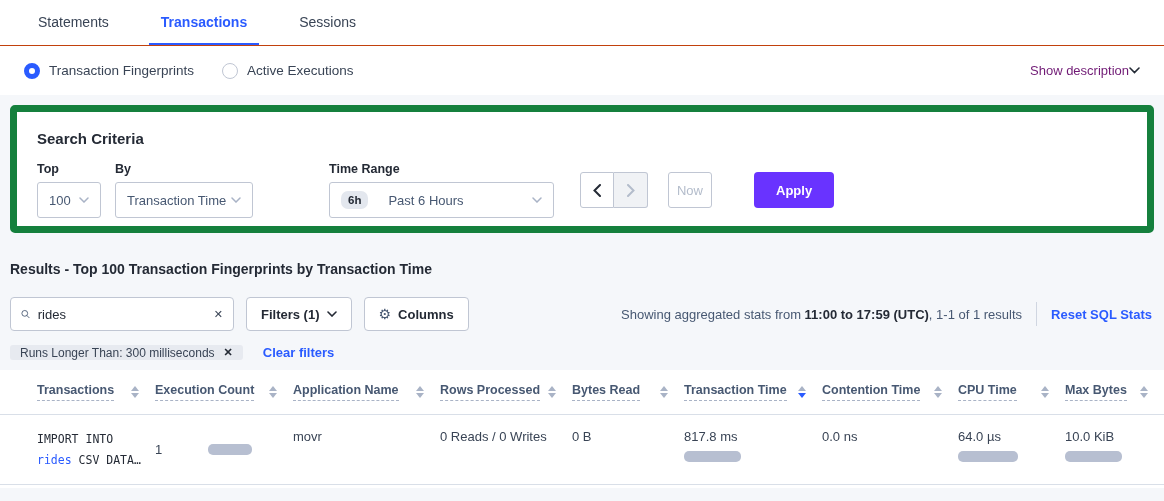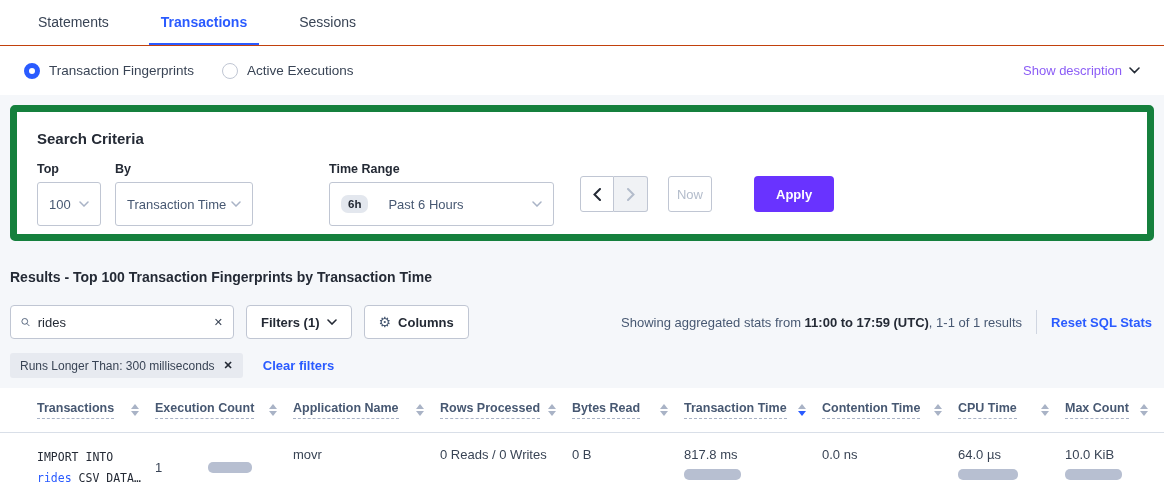--- a/index.html
+++ b/index.html
@@ -14,31 +14,31 @@
   .tab.active { color:#2a5bff; border-bottom-color:#2a5bff; font-weight:bold; }
 
   
   .mode-bar { background:#fff; height:49px; display:flex; align-items:center;
     padding:0 24px; }
   .radio-opt { display:flex; align-items:center; margin-right:28px; cursor:pointer; }
   .radio-circle { width:16px; height:16px; border-radius:50%; background:#fff;
     border:1px solid #c0c6d3; margin-right:9px; flex:none; }
   .radio-circle.on { border:5px solid #2a5bff; }
   .radio-label { font-size:13.5px; color:#394455; }
-  .show-desc { margin-left:auto; font-size:13px; color:#8b5cf6; display:flex;
-    align-items:center; gap:7px; cursor:pointer; }
+  .show-desc { margin-left:auto; font-size:13px; color:#701a75; display:flex;
+    align-items:center; cursor:pointer; }
 
   
   .criteria-card { background:#fff; border:7px solid #15803d; border-radius:5px;
     margin:10px 10px 0; padding:18px 20px 8px; }
   .criteria-title { font-size:15px; font-weight:bold; color:#242a35; margin-bottom:15px; }
   .criteria-row { display:flex; align-items:center; gap:14px; }
   .field { display:flex; flex-direction:column; }
   .field-label { font-size:12.5px; font-weight:bold; color:#242a35; margin-bottom:6px; }
-  .select-box { height:44px; border:1px solid #c0c6d3; border-radius:3px; background:#fff;
+  .select-box { height:36px; border:1px solid #c0c6d3; border-radius:3px; background:#fff;
     display:flex; align-items:center; padding:0 11px; font-size:13px; color:#475872;
     cursor:pointer; }
   .select-box .sel-val { flex:1; }
   .w-top { width:64px; }
   .w-by { width:138px; }
   .w-range { width:225px; }
   .range-badge { background:#e3e7ee; color:#242a35; font-weight:bold; font-size:11.5px;
     border-radius:7px; padding:3px 7px; margin-right:20px; }
   .nav-group { display:flex; }
   .nav-btn { width:34px; height:36px; border:1px solid #c0c6d3; background:#fff;
@@ -67,21 +67,21 @@
   .ctl-btn .gear { font-size:14px; color:#475872; font-weight:normal; }
   .showing-wrap { margin-left:auto; display:flex; align-items:center; font-size:13px;
     color:#475872; }
   .showing-wrap b { color:#242a35; }
   .v-divider { width:1px; height:24px; background:#d0d6e1; margin:0 14px; }
   .reset-link { color:#2a5bff; font-size:13px; font-weight:bold; cursor:pointer;
     white-space:nowrap; padding-right:2px; }
 
   
   .chip-row { margin:14px 10px 0; display:flex; align-items:center; }
-  .chip { background:#e7eaf0; border-radius:3px; height:25px; display:flex;
+  .chip { background:#e7eaf0; border-radius:3px; height:15px; display:flex;
     align-items:center; padding:0 10px; font-size:12px; color:#394455; }
   .chip .chip-x { margin-left:9px; font-size:11px; color:#242a35; cursor:pointer;
     font-weight:bold; }
   .clear-filters { color:#2a5bff; font-size:13px; font-weight:bold; margin-left:20px;
     cursor:pointer; }
 
   
   .table-card { background:#fff; margin-top:10px; height:118px; }
   .tgrid { display:grid; grid-template-columns:118px 138px 147px 132px 112px 138px 136px 107px 1fr;
     padding-left:37px; }
@@ -270,21 +270,21 @@
         </span>
     </div>
     <div class="th">
       <span class="th-label">CPU Time</span>
       <span class="sorter">
           <i class="tri up"></i>
           <i class="tri down"></i>
         </span>
     </div>
     <div class="th">
-      <span class="th-label">Max Count</span>
+      <span class="th-label">Max Bytes</span>
       <span class="sorter">
           <i class="tri up"></i>
           <i class="tri down"></i>
         </span>
     </div>
   </div>
 
   <div class="tgrid trow">
     <div class="td sql">
       <div>IMPORT INTO</div>

